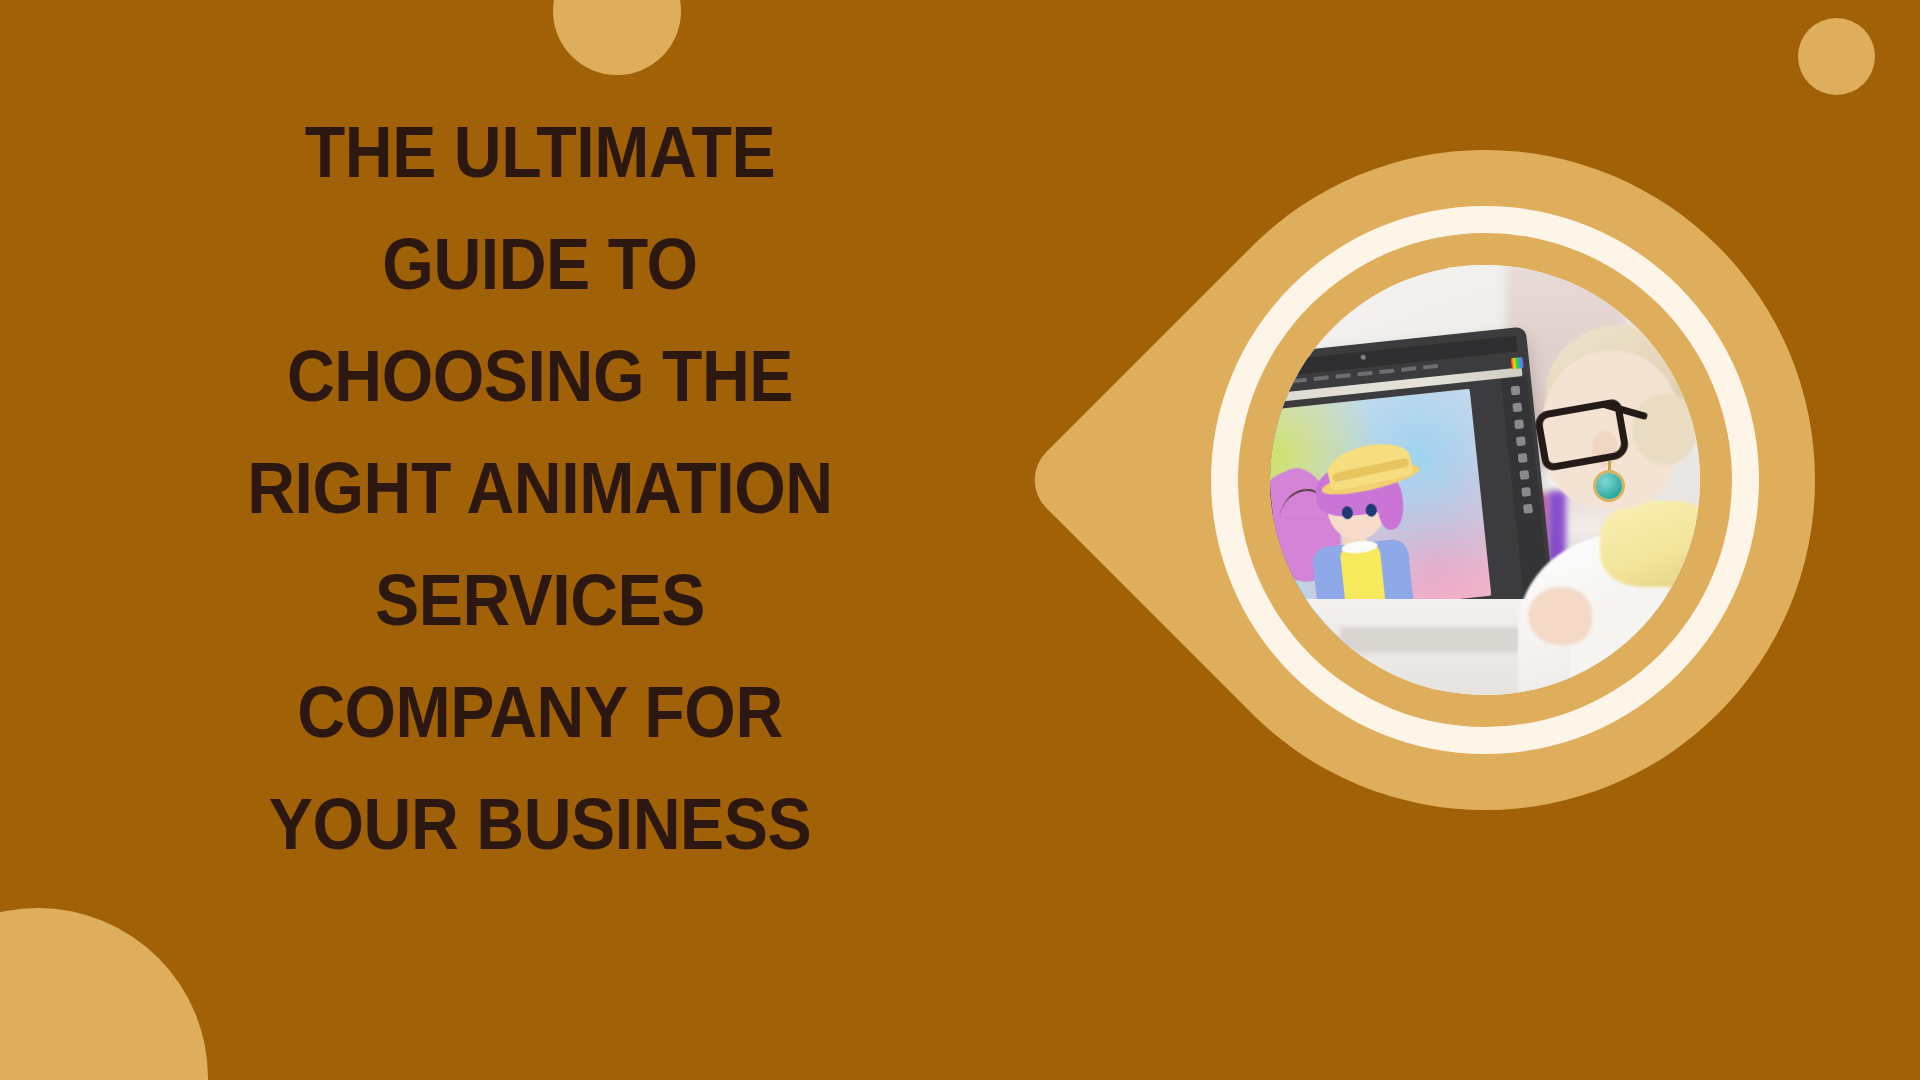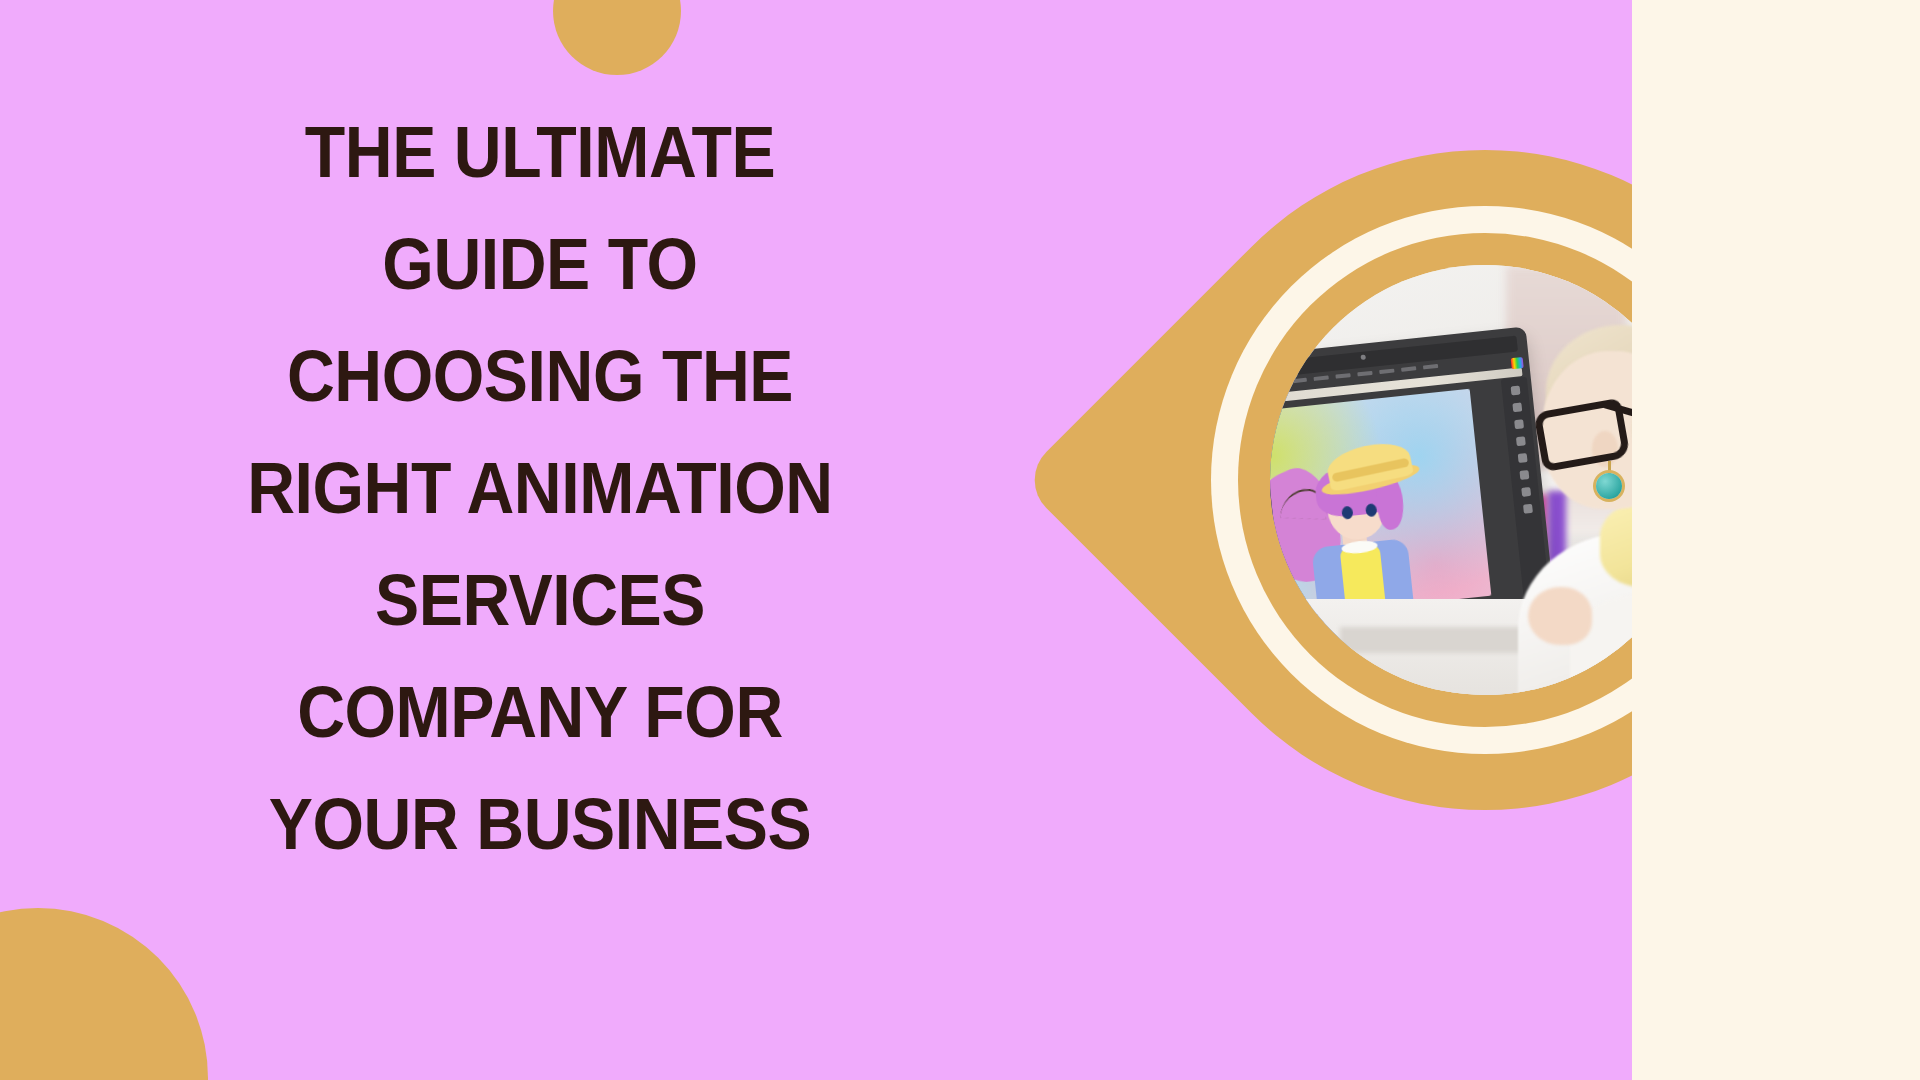--- a/index.html
+++ b/index.html
@@ -10,23 +10,23 @@
     overflow: hidden;
   }
   body {
     font-family: "Liberation Sans", sans-serif;
     background: #FDF6E8;
     position: relative;
   }
   #stage {
     position: absolute;
     inset: 0;
-    width: 1632px;
+    width: 1920px;
     height: 1080px;
-    background: #f0abfc;
+    background: #a16207;
     overflow: hidden;
   }
 
   
   .deco-circle-top {
     position: absolute;
     left: 553px;
     top: -53px;
     width: 128px;
     height: 128px;

